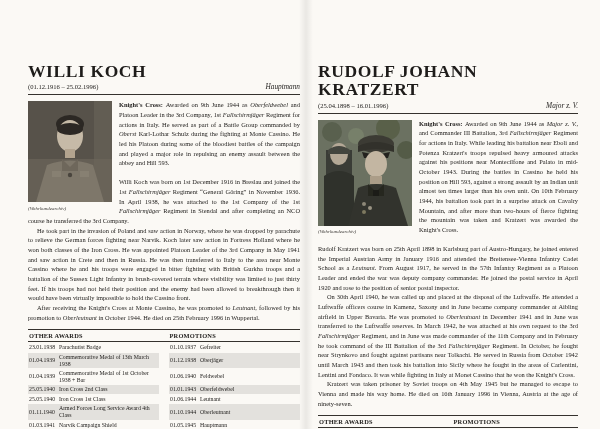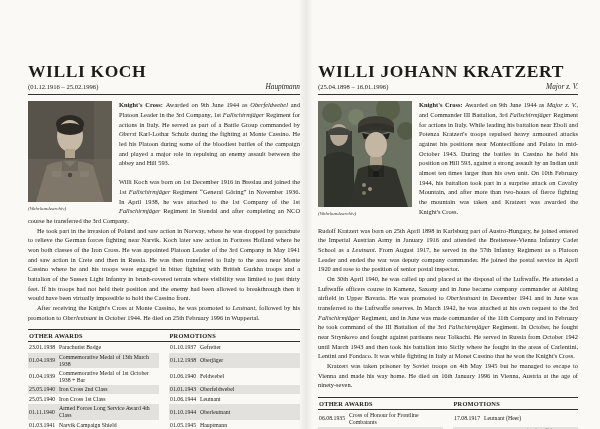--- a/index.html
+++ b/index.html
@@ -169,21 +169,21 @@
   <div class="footer">
     <div class="row">
       <span>94</span>
       <span class="center">Knight's Cross Holders of the Fallschirmjäger</span>
       <span></span>
     </div>
   </div>
 </div>
 
 <div class="page right">
-  <div class="title">WILLI JOHANN KRATZERT</div>
+  <div class="title">RUDOLF JOHANN KRATZERT</div>
   <div class="meta">
     <span>(25.04.1898 – 16.01.1996)</span>
     <span class="rank">Major z. V.</span>
   </div>
 
   <div class="bio">
     <figure class="photo">
       <svg width="94" height="106" viewBox="0 0 94 106">
         <rect width="94" height="106" fill="#6b7161"></rect>
         <circle cx="14" cy="12" r="10" fill="#59604e"></circle>

